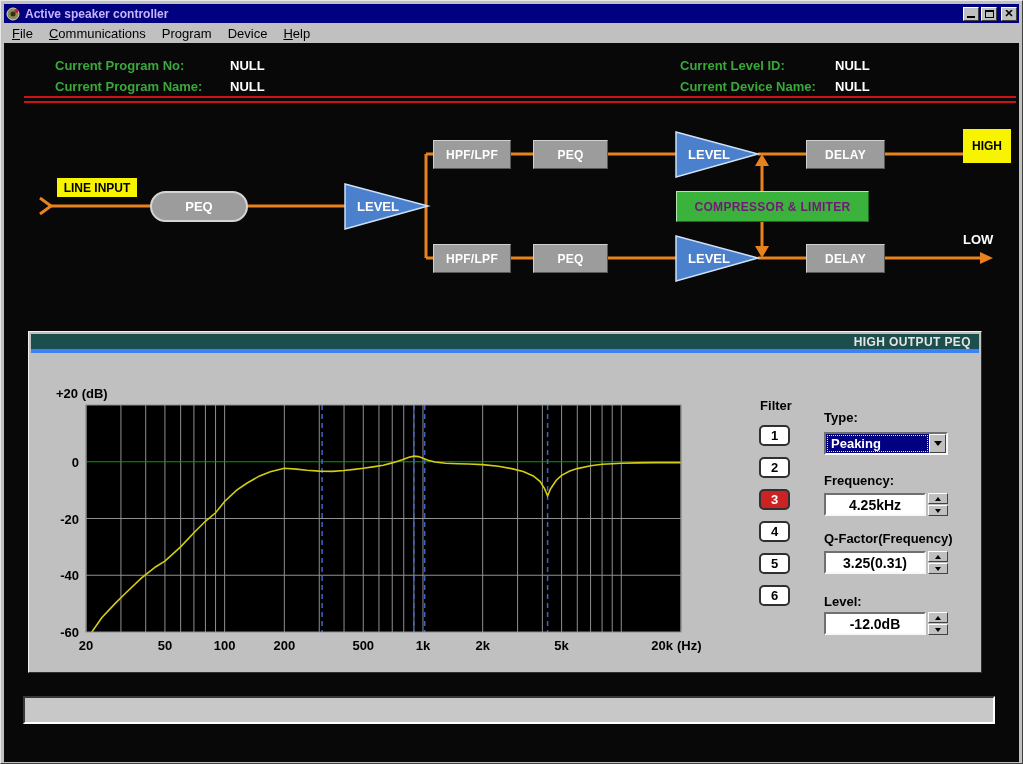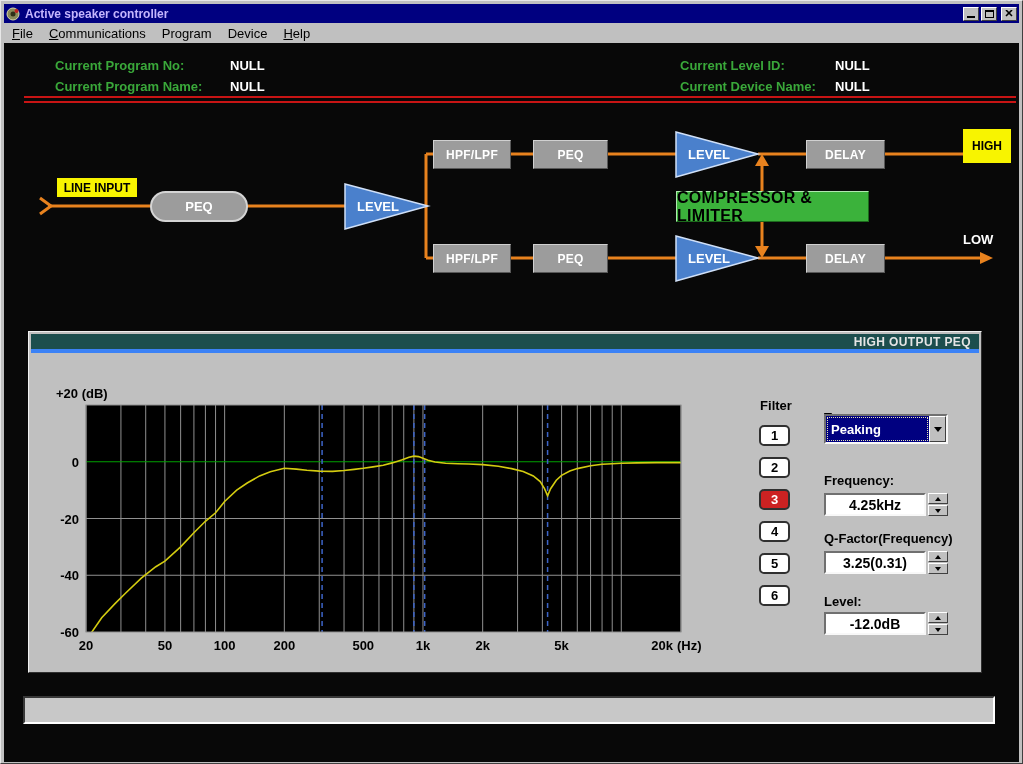--- a/index.html
+++ b/index.html
@@ -37,36 +37,36 @@
   
   .diagram-svg{position:absolute;left:0;top:0;pointer-events:none;}
   .dbox{position:absolute;background:var(--box-gray);color:#fff;font-size:12px;font-weight:bold;
         display:flex;align-items:center;justify-content:center;
         border:1px solid;border-color:#d0d0d0 #585858 #585858 #d0d0d0;letter-spacing:.3px;}
   .pill{position:absolute;background:var(--box-gray);color:#fff;font-size:13px;font-weight:bold;
         display:flex;align-items:center;justify-content:center;border-radius:16px;border:2px solid #d4d4d4;}
   .ytag{position:absolute;background:var(--yellow-tag);color:#000;font-size:12px;font-weight:bold;
         display:flex;align-items:center;justify-content:center;}
   .wlabel{position:absolute;color:#fff;font-size:13px;font-weight:bold;}
-  .cbox{position:absolute;background:var(--compressor-green);color:#000000;font-size:16px;font-weight:bold;
+  .cbox{position:absolute;background:var(--compressor-green);color:#701a75;font-size:12px;font-weight:bold;
         display:flex;align-items:center;justify-content:center;border:1px solid;border-color:#b0e8b0 #1c6a1c #1c6a1c #b0e8b0;letter-spacing:.3px;}
   
   .peq-panel{position:absolute;left:24px;top:288px;width:954px;height:342px;background:#c0c0c0;
              border:1px solid;border-color:#f0f0f0 #303030 #303030 #f0f0f0;}
   .peq-header{position:absolute;left:2px;right:2px;top:2px;height:19px;background:var(--panel-header-teal);
               color:#e5e5e5;font-size:12px;font-weight:bold;display:flex;align-items:center;justify-content:flex-end;
               padding-right:8px;letter-spacing:.4px;border-bottom:4px solid #3b82f6;}
   .ctrl-label{position:absolute;font-size:13px;font-weight:bold;color:#000;white-space:nowrap;}
   .filter-col{position:absolute;left:730px;top:93px;display:flex;flex-direction:column;gap:11px;}
   .filter-btn{width:31px;height:21px;background:#fff;border:2px solid #303030;border-radius:5px;
               font-size:13px;font-weight:bold;color:#000;display:flex;align-items:center;justify-content:center;}
   .filter-btn.active{background:var(--active-filter-red);color:#fff;}
   .field{position:absolute;background:#fff;border:2px solid;border-color:#707070 #f8f8f8 #f8f8f8 #707070;
          font-size:14px;font-weight:bold;color:#000;display:flex;align-items:center;justify-content:center;}
-  .dropdown{position:absolute;left:795px;top:82px;width:124px;height:30px;background:#000000;
+  .dropdown{position:absolute;left:795px;top:100px;width:124px;height:23px;background:#000000;
             border:2px solid;border-color:#707070 #f8f8f8 #f8f8f8 #707070;display:flex;}
   .dd-text{flex:1;background:var(--titlebar);color:#fff;font-size:13px;font-weight:bold;
            display:flex;align-items:center;padding-left:5px;outline:1px dotted #e8e4b0;outline-offset:-2px;}
   .dd-btn{width:17px;background:#c0c0c0;border:1px solid;border-color:#fff #404040 #404040 #fff;
           display:flex;align-items:center;justify-content:center;}
   .spin{position:absolute;width:20px;height:23px;display:flex;flex-direction:column;gap:1px;}
   .spin-btn{flex:1;background:#c0c0c0;border:1px solid;border-color:#fff #404040 #404040 #fff;
             display:flex;align-items:center;justify-content:center;}
   .tri-dn{width:0;height:0;border-left:4px solid transparent;border-right:4px solid transparent;border-top:5px solid #000;}
   .tri-up-s{width:0;height:0;border-left:3px solid transparent;border-right:3px solid transparent;border-bottom:4px solid #000;}

